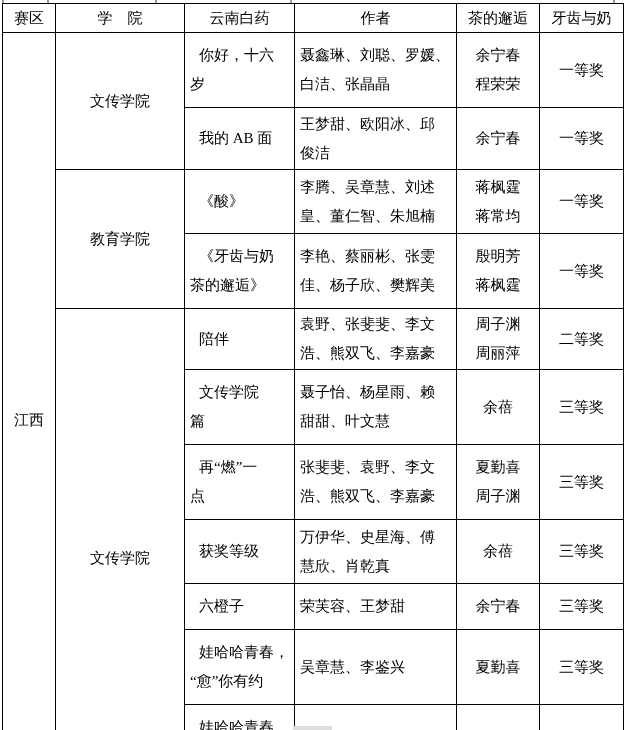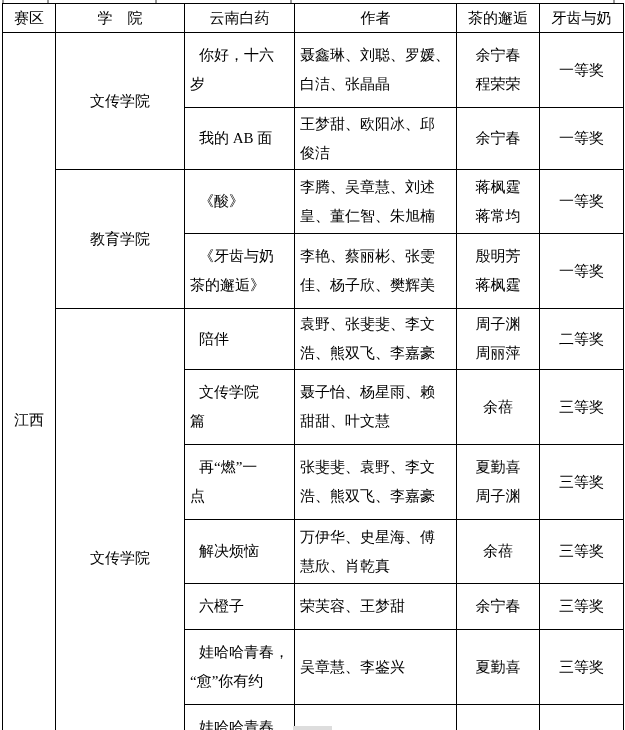--- a/index.html
+++ b/index.html
@@ -155,21 +155,21 @@
     <tr style="height:61px">
       <td class="cell-work">再“燃”一
 点</td>
       <td class="cell-authors">张斐斐、袁野、李文
 浩、熊双飞、李嘉豪</td>
       <td>夏勤喜
 周子渊</td>
       <td>三等奖</td>
     </tr>
     <tr style="height:64px">
-      <td class="cell-work">解决烦恼</td>
+      <td class="cell-work">获奖等级</td>
       <td class="cell-authors">万伊华、史星海、傅
 慧欣、肖乾真</td>
       <td>余蓓</td>
       <td>三等奖</td>
     </tr>
     <tr style="height:44px">
       <td class="cell-work">六橙子</td>
       <td class="cell-authors">荣芙容、王梦甜</td>
       <td>余宁春</td>
       <td>三等奖</td>

